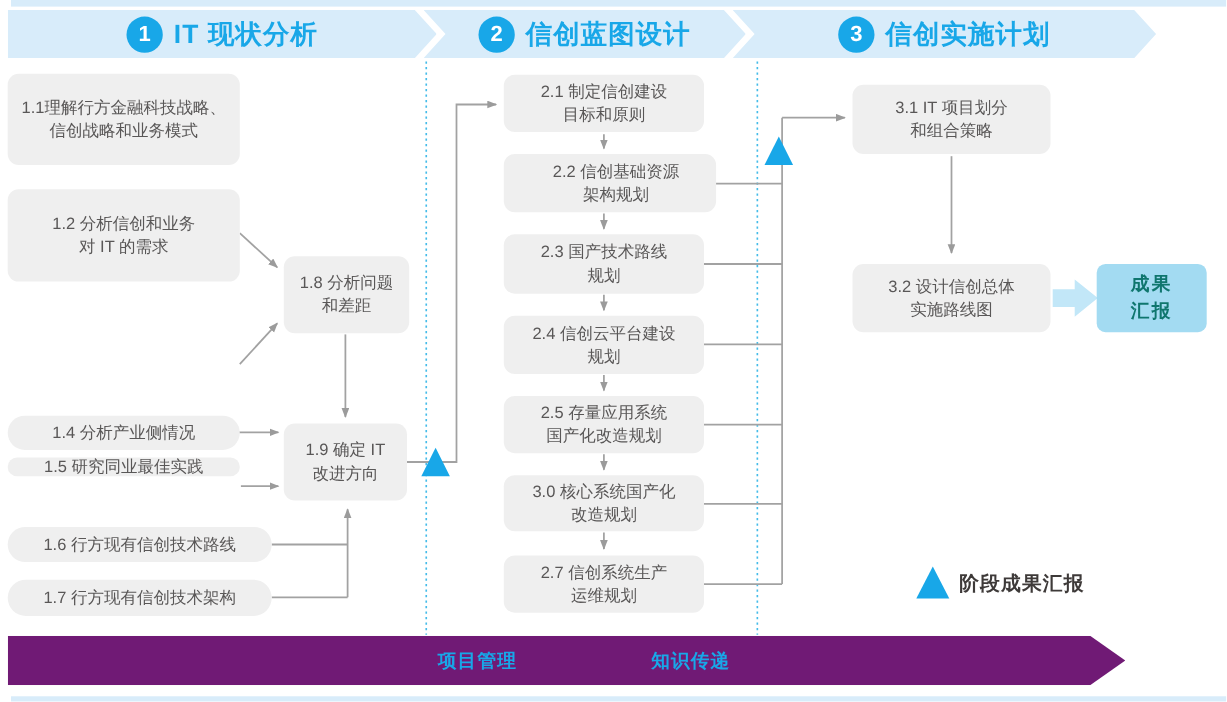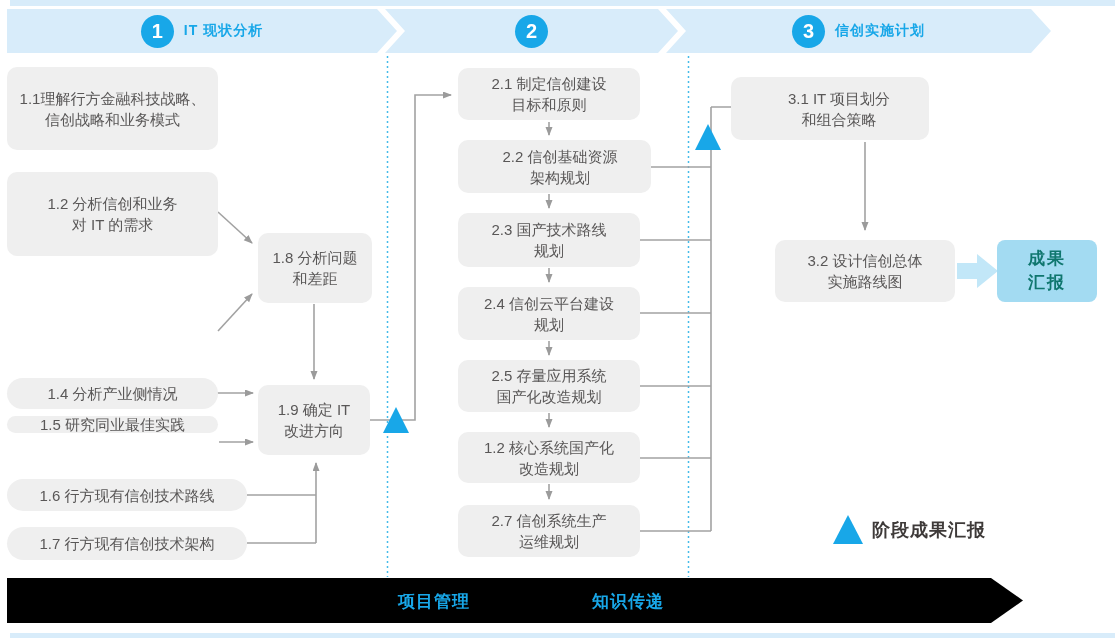--- a/index.html
+++ b/index.html
@@ -10,34 +10,34 @@
   .strip{position:absolute;background:#D8ECFA;}
   .band{
     position:absolute;top:9px;height:44px;background:#D8ECFA;
     display:flex;align-items:center;justify-content:center;gap:10px;
   }
   .band .num{
     width:33px;height:33px;border-radius:50%;background:#18A7E8;color:#fff;
     font-weight:bold;font-size:20px;display:flex;align-items:center;justify-content:center;
     flex:0 0 auto;
   }
-  .band .title{color:#18A7E8;font-weight:bold;font-size:14px;letter-spacing:1px;}
+  .band .title{color:#18A7E8;font-weight:bold;font-size:24px;letter-spacing:1px;}
   .box{
     position:absolute;background:#EFEFEF;color:#595757;border-radius:10px;
     display:flex;align-items:center;justify-content:center;text-align:center;
     white-space:pre-line;font-size:15px;line-height:1.4;
   }
   .pill{border-radius:17px;}
   .result{
     position:absolute;background:#A3DBF2;color:#0f766e;font-weight:bold;font-size:17px;
     border-radius:8px;display:flex;align-items:center;justify-content:center;
     text-align:center;white-space:pre-line;line-height:1.4;letter-spacing:2px;
   }
   .bottomband{
-    position:absolute;left:7px;top:578px;width:1016px;height:45px;background:#000000;
+    position:absolute;left:7px;top:578px;width:1016px;height:45px;background:#701a75;
     clip-path:polygon(0 0, 984px 0, 1016px 50%, 984px 100%, 0 100%);
   }
   .bottomband .lbl{
     position:absolute;top:50%;transform:translateY(-50%);
     color:#18A7E8;font-weight:bold;font-size:17px;letter-spacing:1px;
   }
   .legend-label{
     position:absolute;left:872px;top:518px;font-size:18px;font-weight:bold;
     color:#3E3A39;letter-spacing:1px;
   }
@@ -96,20 +96,21 @@
 
     <polygon points="957,263 977,263 977,254 998,271 977,288 977,279 957,279" fill="#C2E7F8"></polygon>
   </svg>
 
   <div class="band" style="left:7px;width:390px;clip-path:polygon(0 0,370px 0,100% 50%,370px 100%,0 100%);">
     <span class="num">1</span>
     <span class="title">IT 现状分析</span>
   </div>
   <div class="band" style="left:385px;width:293px;clip-path:polygon(0 0,273px 0,100% 50%,273px 100%,0 100%,20px 50%);">
     <span class="num">2</span>
+    <span class="title">信创蓝图设计</span>
   </div>
   <div class="band" style="left:666px;width:385px;clip-path:polygon(0 0,365px 0,100% 50%,365px 100%,0 100%,20px 50%);">
     <span class="num">3</span>
     <span class="title">信创实施计划</span>
   </div>
 
   <div class="box" style="left:7px;top:67px;width:211px;height:83px;">1.1理解行方金融科技战略、
 信创战略和业务模式</div>
   <div class="box" style="left:7px;top:172px;width:211px;height:84px;">1.2 分析信创和业务
 对 IT 的需求</div>
@@ -125,26 +126,26 @@
   <div class="box" style="left:458px;top:68px;width:182px;height:52px;">2.1 制定信创建设
 目标和原则</div>
   <div class="box" style="left:458px;top:140px;width:182px;height:53px;padding-left:11px;">2.2 信创基础资源
 架构规划</div>
   <div class="box" style="left:458px;top:213px;width:182px;height:54px;">2.3 国产技术路线
 规划</div>
   <div class="box" style="left:458px;top:287px;width:182px;height:53px;">2.4 信创云平台建设
 规划</div>
   <div class="box" style="left:458px;top:360px;width:182px;height:52px;">2.5 存量应用系统
 国产化改造规划</div>
-  <div class="box" style="left:458px;top:432px;width:182px;height:51px;">1.2 核心系统国产化
+  <div class="box" style="left:458px;top:432px;width:182px;height:51px;">3.0 核心系统国产化
 改造规划</div>
   <div class="box" style="left:458px;top:505px;width:182px;height:52px;">2.7 信创系统生产
 运维规划</div>
 
-  <div class="box" style="left:731px;top:77px;width:180px;height:63px;padding-left:18px;">3.1 IT 项目划分
+  <div class="box" style="left:775px;top:77px;width:180px;height:63px;">3.1 IT 项目划分
 和组合策略</div>
   <div class="box" style="left:775px;top:240px;width:180px;height:62px;">3.2 设计信创总体
 实施路线图</div>
 
   <div class="result" style="left:997px;top:240px;width:100px;height:62px;">成果
 汇报</div>
 
   <div class="legend-label">阶段成果汇报</div>
 
   <div class="bottomband">

